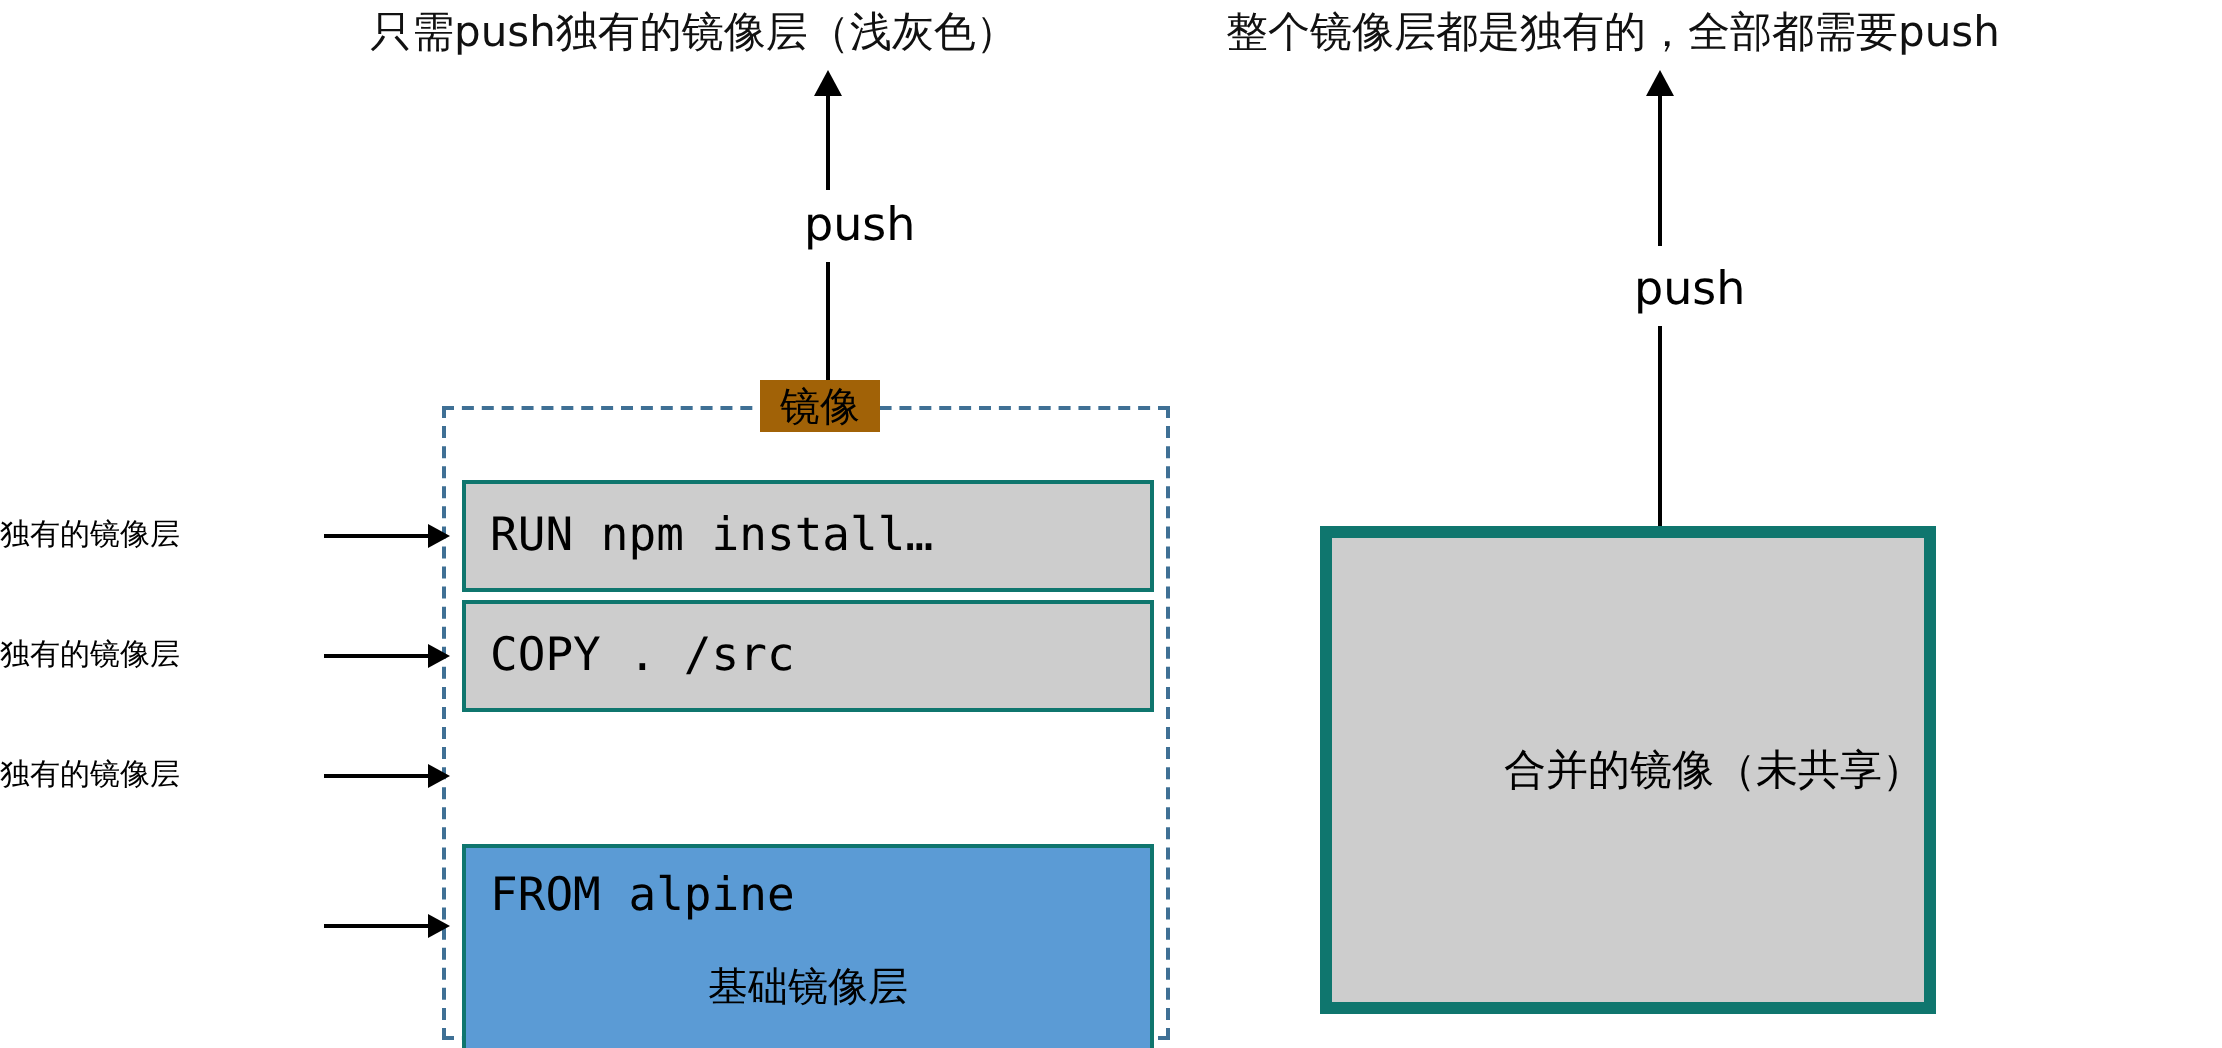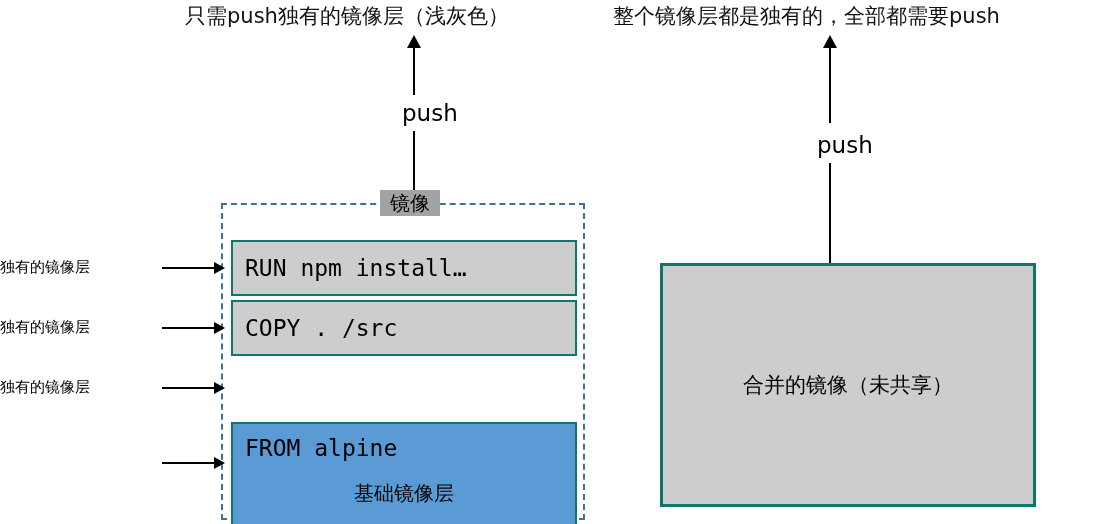--- a/index.html
+++ b/index.html
@@ -72,21 +72,21 @@
     height: 317px;
     border: 2px dashed #3f7095;
     box-sizing: border-box;
   }
   #image-group-label {
     position: absolute;
     left: 380px;
     top: 190px;
     font-size: 20px;
     line-height: 26px;
-    background: #a3a3a3;
+    background: #a16207;
     padding: 0 10px;
     white-space: nowrap;
   }
 
   
   .layer {
     position: absolute;
     left: 231px;
     width: 346px;
     box-sizing: border-box;
@@ -155,28 +155,28 @@
   #side-head-2  { top: 382px; }
   #side-label-3 { top: 449px; }
   #side-stem-3  { top: 462px; }
   #side-head-3  { top: 457px; }
 
   
   #merged-box {
     position: absolute;
     left: 660px;
     top: 263px;
-    width: 376px;
+    width: 308px;
     height: 244px;
     box-sizing: border-box;
     background: #cdcdcd;
-    border: 3px solid #0f766e;
+    border: 6px solid #0f766e;
     display: flex;
     align-items: center;
-    justify-content: center;
+    justify-content: flex-end;
   }
   #merged-box-label {
     font-size: 21px;
     line-height: 26px;
     white-space: nowrap;
   }
 </style>
 </head>
 <body>
 

